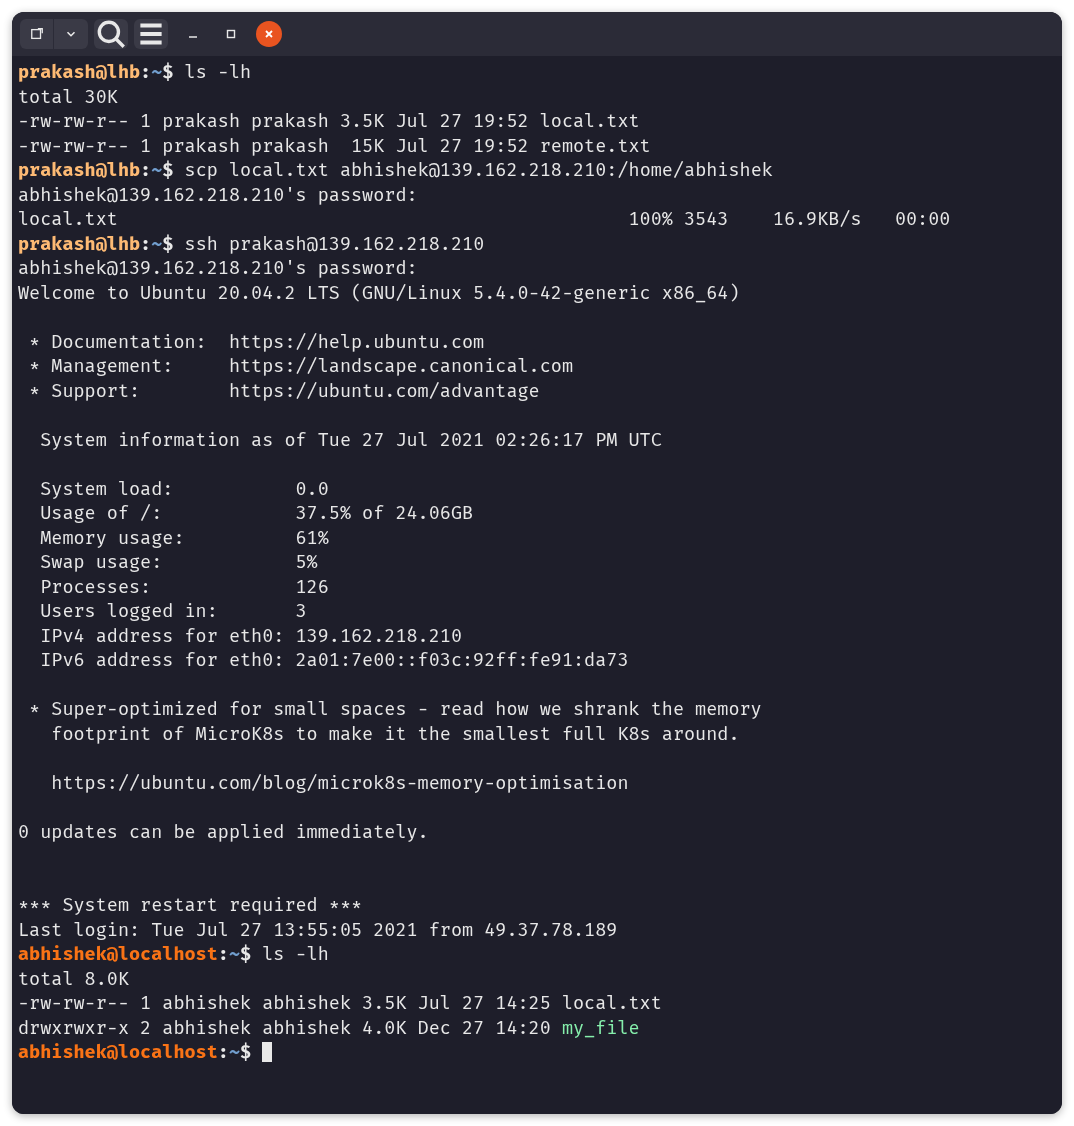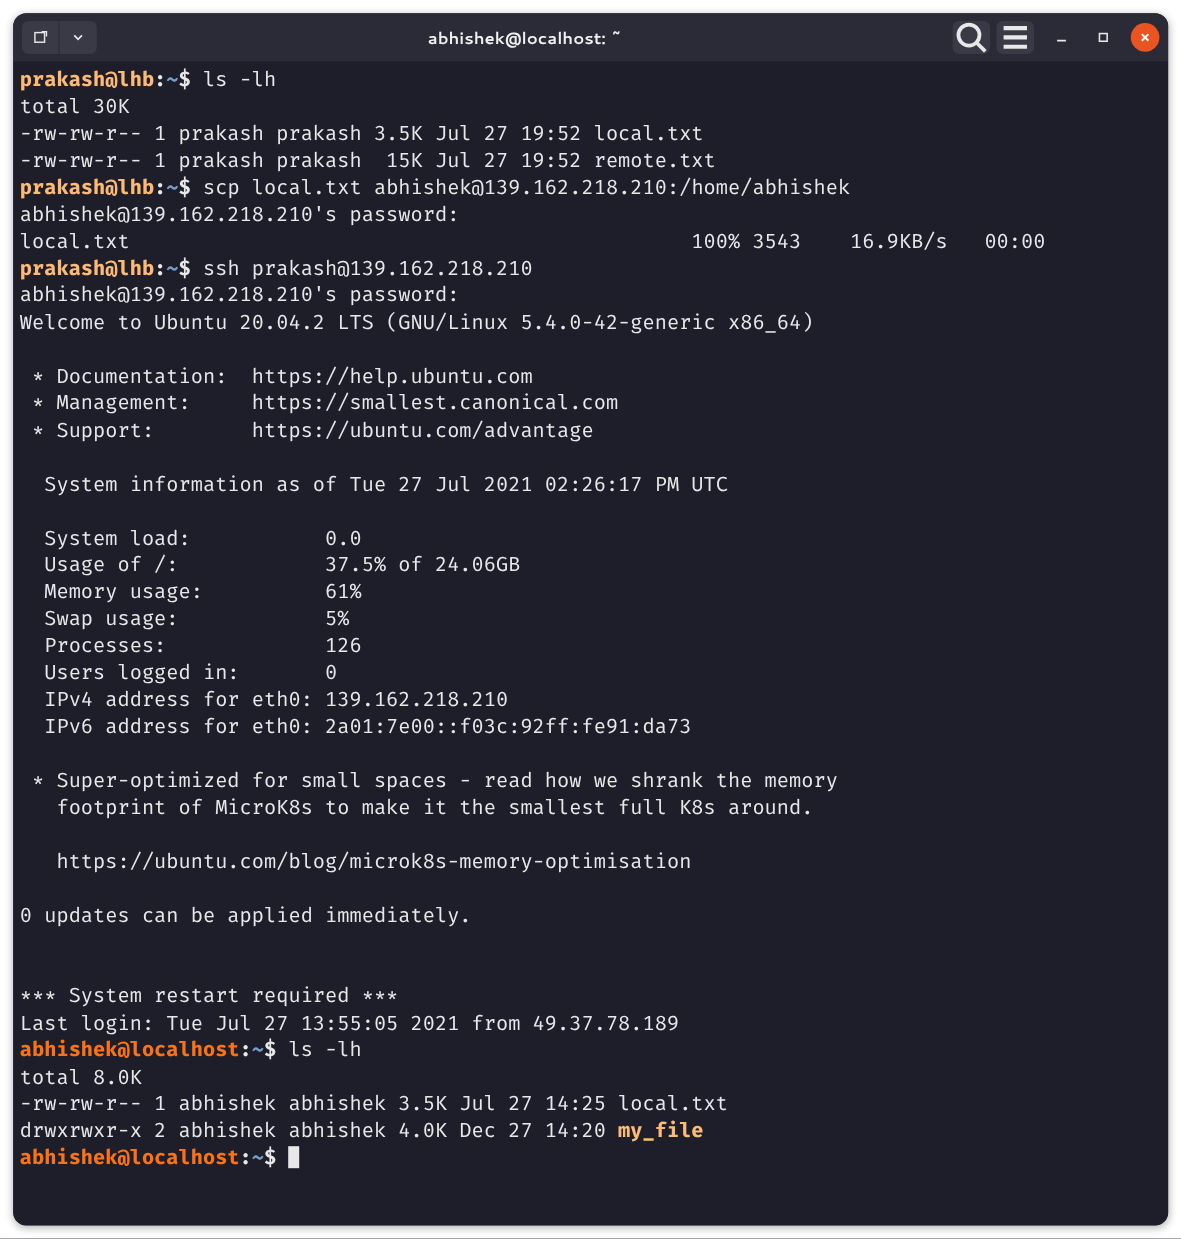--- a/index.html
+++ b/index.html
@@ -70,21 +70,21 @@
     font-size: 18.5px;
     line-height: 24.5px;
     padding: 4px 6px;
     white-space: pre;
     font-family: 'Fira Mono','DejaVu Sans Mono', monospace;
     overflow: hidden;
   }
   .user { color: #fdba74; font-weight: bold; }
   .path { color: #729fcf; font-weight: bold; }
   .sep  { color: #e8e8e8; font-weight: bold; }
-  .dir  { color: #fdba74; font-weight: bold; }
+  .dir  { color: #86efac; font-weight: normal; }
   .user2 { color: #f97316; font-weight: bold; }
   .cursor {
     display: inline-block;
     width: 10px; height: 20px;
     background: #e8e8e8;
     vertical-align: text-bottom;
     margin-bottom: 1px;
   }
 </style>
 </head>
@@ -98,21 +98,20 @@
             <rect x="2" y="3" width="10" height="10" fill="none" stroke="currentColor" stroke-width="1.5"></rect>
             <path d="M9 2 h5 v5" fill="none" stroke="currentColor" stroke-width="1.5"></path>
           </svg>
       </div>
       <div class="tb-btn second">
         <svg viewBox="0 0 16 16">
             <path d="M4 6 L8 10 L12 6" fill="none" stroke="currentColor" stroke-width="1.8"></path>
           </svg>
       </div>
     </div>
-    <div class="title">abhishek@localhost: ~</div>
     <div class="tb-right">
       <div class="tb-icon">
         <svg viewBox="0 0 16 16">
             <circle cx="7" cy="7" r="4.5" fill="none" stroke="currentColor" stroke-width="1.6"></circle>
             <path d="M10.5 10.5 L14 14" stroke="currentColor" stroke-width="1.6"></path>
           </svg>
       </div>
       <div class="tb-icon">
         <svg viewBox="0 0 16 16">
             <path d="M3 4 H13 M3 8 H13 M3 12 H13" stroke="currentColor" stroke-width="1.8"></path>
@@ -141,31 +140,31 @@
 <span>-rw-rw-r-- 1 prakash prakash 3.5K Jul 27 19:52 local.txt</span>
 <span>-rw-rw-r-- 1 prakash prakash  15K Jul 27 19:52 remote.txt</span>
 <span class="user">prakash@lhb</span><span class="sep">:</span><span class="path">~</span><span class="sep">$ </span><span>scp local.txt abhishek@139.162.218.210:/home/abhishek</span>
 <span>abhishek@139.162.218.210's password: </span>
 <span>local.txt                                              100% 3543    16.9KB/s   00:00</span>
 <span class="user">prakash@lhb</span><span class="sep">:</span><span class="path">~</span><span class="sep">$ </span><span>ssh prakash@139.162.218.210</span>
 <span>abhishek@139.162.218.210's password: </span>
 <span>Welcome to Ubuntu 20.04.2 LTS (GNU/Linux 5.4.0-42-generic x86_64)</span>
 
 <span> * Documentation:  https://help.ubuntu.com</span>
-<span> * Management:     https://smallest.canonical.com</span>
+<span> * Management:     https://landscape.canonical.com</span>
 <span> * Support:        https://ubuntu.com/advantage</span>
 
 <span>  System information as of Tue 27 Jul 2021 02:26:17 PM UTC</span>
 
 <span>  System load:           0.0</span>
 <span>  Usage of /:            37.5% of 24.06GB</span>
 <span>  Memory usage:          61%</span>
 <span>  Swap usage:            5%</span>
 <span>  Processes:             126</span>
-<span>  Users logged in:       0</span>
+<span>  Users logged in:       3</span>
 <span>  IPv4 address for eth0: 139.162.218.210</span>
 <span>  IPv6 address for eth0: 2a01:7e00::f03c:92ff:fe91:da73</span>
 
 <span> * Super-optimized for small spaces - read how we shrank the memory</span>
 <span>   footprint of MicroK8s to make it the smallest full K8s around.</span>
 
 <span>   https://ubuntu.com/blog/microk8s-memory-optimisation</span>
 
 <span>0 updates can be applied immediately.</span>
 

